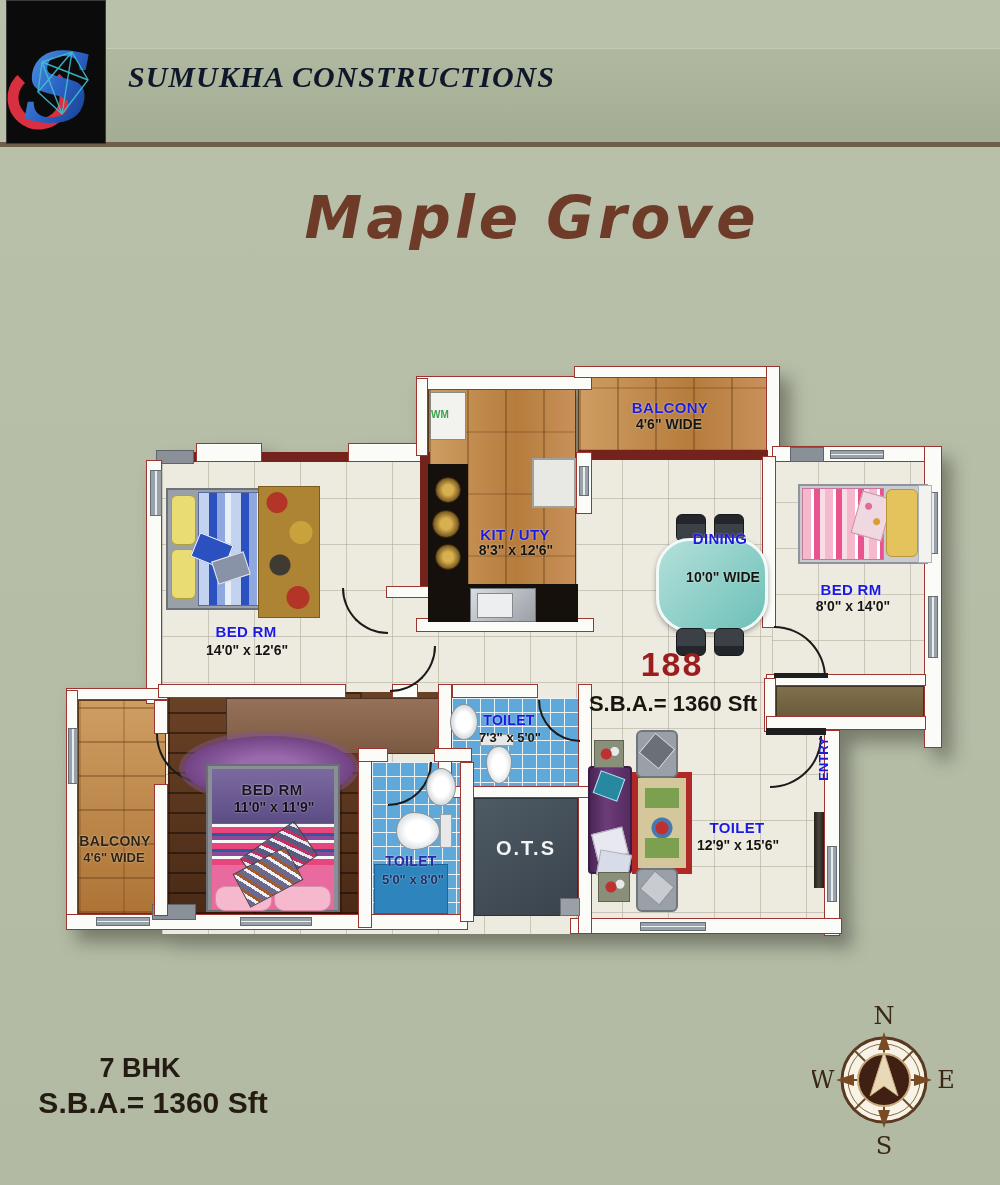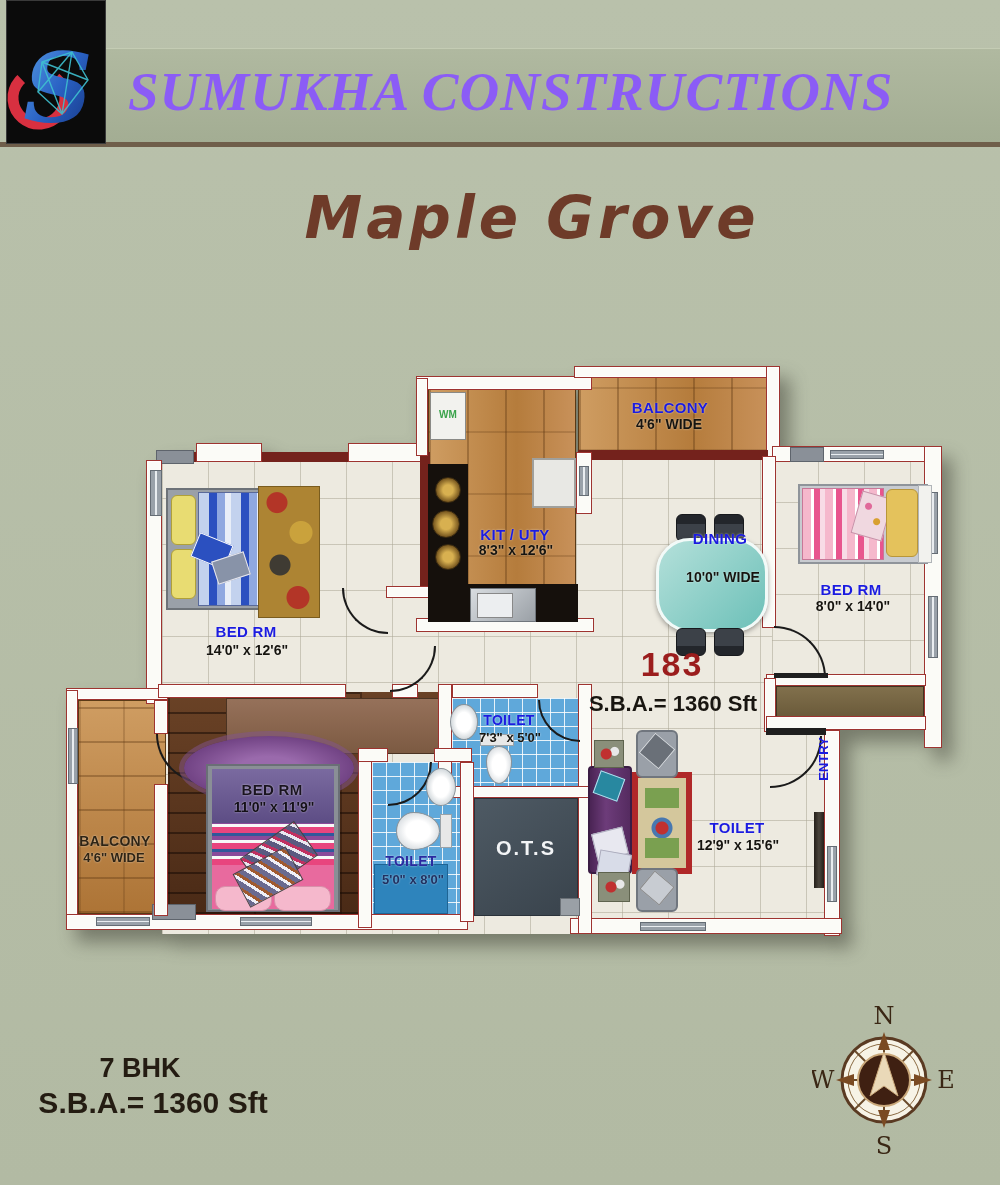--- a/index.html
+++ b/index.html
@@ -3,21 +3,21 @@
 <meta charset="utf-8">
 <style>
   html,body{margin:0;padding:0;}
   body{width:1000px;height:1185px;position:relative;overflow:hidden;
        background:linear-gradient(#b9c1ab,#b2baa3);
        font-family:"Liberation Sans",sans-serif;}
   .abs{position:absolute;box-sizing:border-box;}
   
   .band{background:linear-gradient(#b0b9a0,#a3ad93);border-top:1px solid #c4ccb4;}
   .brand{font-family:"Liberation Serif",serif;font-style:italic;font-weight:bold;
-         color:#8b5cf6;font-size:55px;letter-spacing:1px;white-space:nowrap;}
+         color:#0f172a;font-size:30px;letter-spacing:1px;white-space:nowrap;}
   .divider{background:#6f5e4a;}
   .title{font-family:"DejaVu Sans",sans-serif;font-style:italic;font-weight:600;
          color:#6e3b29;font-size:58px;letter-spacing:4px;white-space:nowrap;}
   
   .plan{left:0;top:0;width:1000px;height:1185px;filter:drop-shadow(10px 12px 9px rgba(45,45,35,.45));}
   .wall{background:#fbfbf7;border:1px solid #9e3430;box-shadow:inset 0 0 0 1px rgba(255,255,255,.85);}
   .rwall{background:#74221c;}
   .win{background:linear-gradient(to bottom,#99a1a9 38%,#e9edf0 38% 62%,#99a1a9 62%);border:1px solid #646c74;}
   .win-v{background:linear-gradient(to right,#99a1a9 38%,#e9edf0 38% 62%,#99a1a9 62%);border:1px solid #646c74;}
   .gblock{background:#8a9098;border:1px solid #5e646c;}
@@ -48,21 +48,21 @@
   .leaf{background:#1f1f1f;}
   .lbl{transform:translate(-50%,-50%);font-weight:bold;font-size:15px;color:#1b1be0;
        white-space:nowrap;letter-spacing:.3px;text-shadow:0 0 2px rgba(255,255,255,.65);}
   .dim{transform:translate(-50%,-50%);font-weight:bold;font-size:14px;color:#16140f;
        white-space:nowrap;text-shadow:0 0 2px rgba(255,255,255,.6);}
   .dark-t{color:#2f2414;}
   .unit{transform:translate(-50%,-50%);font-weight:bold;font-size:34px;color:#9b1d1d;letter-spacing:2px;}
   .sba{transform:translate(-50%,-50%);font-weight:bold;font-size:22px;color:#181510;white-space:nowrap;}
   .ots-t{transform:translate(-50%,-50%);font-weight:bold;font-size:20px;color:#f2f4f6;letter-spacing:2px;}
   .entry-t{transform:translate(-50%,-50%) rotate(-90deg);font-weight:bold;font-size:13px;color:#1b1be0;}
-  .wm-t{font-weight:bold;font-size:10px;color:#3aa34a;text-align:center;line-height:44px;}
+  .wm-t{font-weight:bold;font-size:10px;color:#3aa34a;text-align:left;line-height:44px;}
   .furn{box-sizing:border-box;}
   .foot{font-weight:bold;color:#241c12;transform:translate(-50%,-50%);white-space:nowrap;}
 </style>
 </head>
 <body>
 
 <div class="abs band" style="left:102px;top:48px;width:898px;height:95px;"></div>
 <div class="abs brand" style="left:128px;top:60px;">SUMUKHA CONSTRUCTIONS</div>
 <div class="abs divider" style="left:0;top:142px;width:1000px;height:5px;"></div>
 
@@ -230,21 +230,21 @@
   <div class="abs lbl" style="left:246px;top:631px;">BED RM</div>
   <div class="abs dim" style="left:247px;top:650px;">14'0" x 12'6"</div>
   <div class="abs lbl" style="left:515px;top:534px;">KIT / UTY</div>
   <div class="abs dim" style="left:516px;top:550px;">8'3" x 12'6"</div>
   <div class="abs lbl" style="left:670px;top:407px;">BALCONY</div>
   <div class="abs dim" style="left:669px;top:424px;">4'6" WIDE</div>
   <div class="abs lbl" style="left:720px;top:538px;">DINING</div>
   <div class="abs dim" style="left:723px;top:577px;">10'0" WIDE</div>
   <div class="abs lbl" style="left:851px;top:589px;">BED RM</div>
   <div class="abs dim" style="left:853px;top:606px;">8'0" x 14'0"</div>
-  <div class="abs unit" style="left:672px;top:664px;">183</div>
+  <div class="abs unit" style="left:672px;top:664px;">188</div>
   <div class="abs sba" style="left:673px;top:704px;">S.B.A.= 1360 Sft</div>
   <div class="abs lbl" style="left:509px;top:720px;font-size:14px;">TOILET</div>
   <div class="abs dim" style="left:510px;top:737px;font-size:13px;">7'3" x 5'0"</div>
   <div class="abs lbl" style="left:411px;top:861px;font-size:14px;color:#2a2aa0;">TOILET</div>
   <div class="abs dim" style="left:413px;top:879px;font-size:13px;color:#203060;">5'0" x 8'0"</div>
   <div class="abs ots-t" style="left:526px;top:848px;">O.T.S</div>
   <div class="abs lbl" style="left:737px;top:827px;">TOILET</div>
   <div class="abs dim" style="left:738px;top:845px;">12'9" x 15'6"</div>
   <div class="abs entry-t" style="left:823px;top:759px;">ENTRY</div>
   <div class="abs lbl dark-t" style="left:115px;top:841px;font-size:14px;">BALCONY</div>

